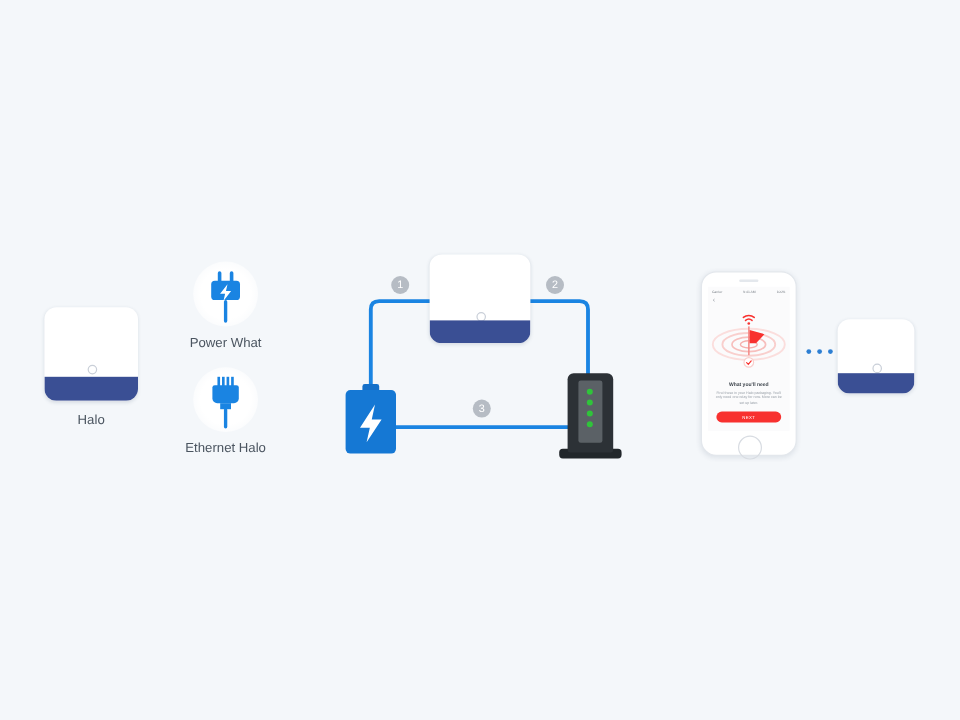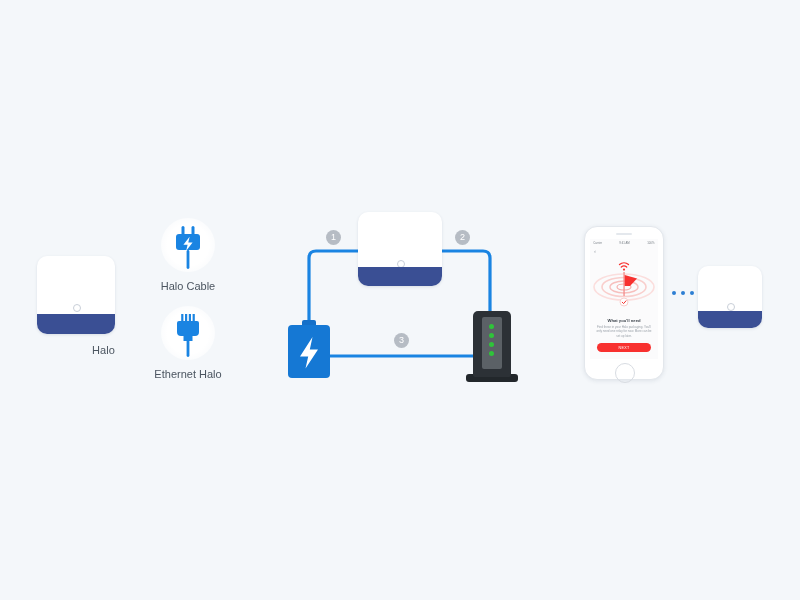--- a/index.html
+++ b/index.html
@@ -35,21 +35,21 @@
   }
   .halo-led {
     position: absolute;
     border-radius: 50%;
     border: 1px solid #c9cfd8;
     background: transparent;
   }
 
   .device-label {
     position: absolute;
-    text-align: right;
+    text-align: center;
     color: #4b5560;
     font-size: 11px;
     letter-spacing: .1px;
   }
 
   
   .legend-item { position: absolute; }
   .legend-disc {
     position: absolute;
     width: 54px; height: 54px;
@@ -227,21 +227,21 @@
     <div class="legend-disc"></div>
     <div class="legend-icon" style="top:6px;">
       <svg width="42" height="48" viewBox="0 0 42 48">
         <rect x="14.5" y="2" width="3" height="9" rx="1.5" fill="#1a84e2"></rect>
         <rect x="24.5" y="2" width="3" height="9" rx="1.5" fill="#1a84e2"></rect>
         <rect x="9" y="10" width="24" height="16" rx="3" fill="#1a84e2"></rect>
         <path d="M22.6 12.8l-6.2 7.9h4.2l-1.4 6.1 6.4-8.3h-4.3z" fill="#ffffff"></path>
         <rect x="19.6" y="26" width="2.8" height="19" rx="1.4" fill="#1a84e2"></rect>
       </svg>
     </div>
-    <div class="legend-text">Halo Cable</div>
+    <div class="legend-text">Power What</div>
   </div>
 
   <div class="legend-item" style="left:188px; top:306px; width:0;">
     <div class="legend-disc"></div>
     <div class="legend-icon" style="top:6px;">
       <svg width="42" height="48" viewBox="0 0 42 48">
         <rect x="14.2" y="2" width="2.2" height="8" fill="#1a84e2"></rect>
         <rect x="18" y="2" width="2.2" height="8" fill="#1a84e2"></rect>
         <rect x="21.8" y="2" width="2.2" height="8" fill="#1a84e2"></rect>
         <rect x="25.6" y="2" width="2.2" height="8" fill="#1a84e2"></rect>

